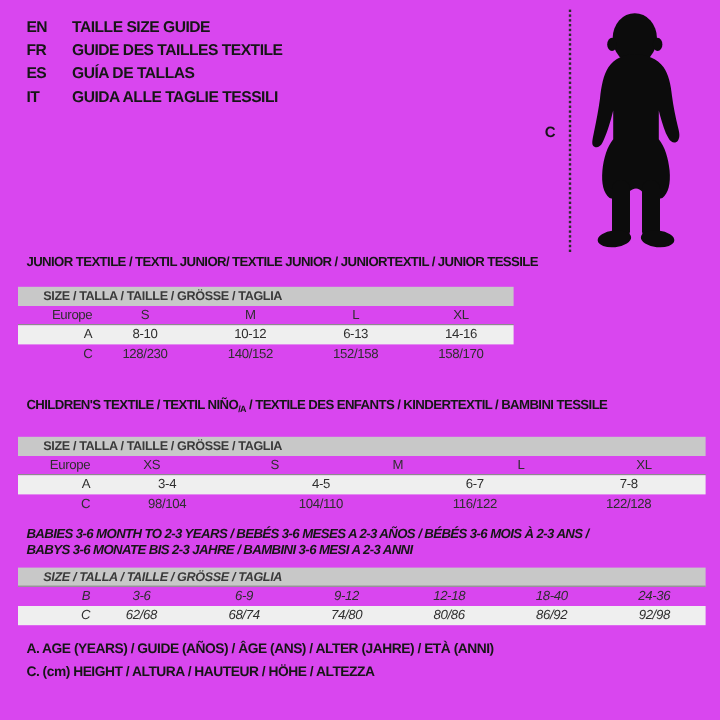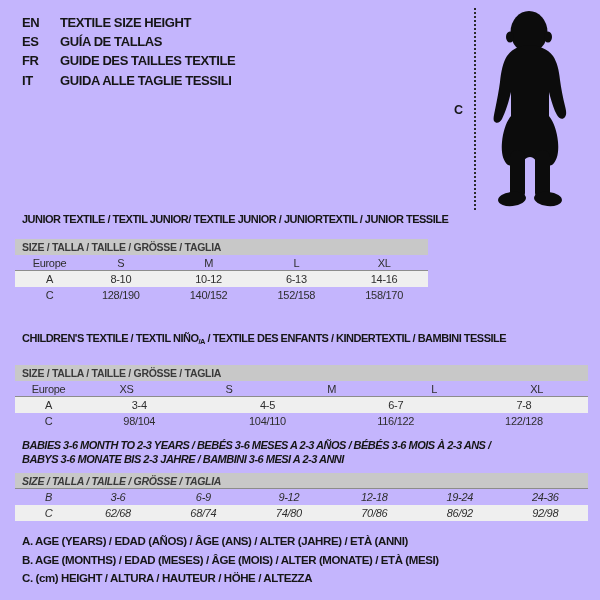--- a/index.html
+++ b/index.html
@@ -1,17 +1,17 @@
 <!DOCTYPE html>
 <html><head>
 <meta charset="utf-8">
 <style>
   html,body{margin:0;padding:0;background:#fff;}
   .page{
-    position:relative;width:600px;height:600px;background:#c4b5fd;overflow:hidden;
+    position:relative;width:600px;height:600px;background:#d946ef;overflow:hidden;
     font-family:"Liberation Sans",sans-serif;color:#2e2e2e;
   }
   
   .lang-list{position:absolute;left:22px;top:13px;}
   .lang-row{display:flex;line-height:19.2px;font-size:13px;font-weight:700;
     letter-spacing:-0.4px;color:#161616;}
   .lang-code{width:38px;flex:0 0 38px;}
   
   .figure{position:absolute;left:440px;top:0;width:160px;height:220px;}
   .dotted-line{position:absolute;left:34px;top:8px;height:202px;width:0;
@@ -23,51 +23,51 @@
   #section-junior{top:212px;width:413px;}
   #section-children{top:331px;width:573px;}
   #section-babies{top:438px;width:573px;font-style:italic;}
   .sec-title{margin-left:7px;font-size:11px;font-weight:700;letter-spacing:-0.5px;
     color:#161616;line-height:14px;white-space:nowrap;}
   .sec-title sub{font-size:7.5px;vertical-align:-2px;}
   #section-junior .tbl{margin-top:13px;}
   #section-children .tbl{margin-top:16px;}
   #section-babies .tbl{margin-top:7px;}
   .size-bar{height:16px;line-height:16px;background:#c8c8c8;color:#3a3a3a;
-    font-size:10.5px;font-weight:700;letter-spacing:-0.3px;padding-left:7px;box-sizing:border-box;}
+    font-size:10.5px;font-weight:700;letter-spacing:-0.3px;padding-left:21px;box-sizing:border-box;}
   .size-bar.no-cols{border-bottom:1px solid #8c8c8c;}
   .trow{display:flex;height:16px;line-height:16px;font-size:11px;letter-spacing:-0.3px;}
   .trow.colhead{border-bottom:1px solid #8c8c8c;box-sizing:border-box;}
   .trow.stripe{background:#efefef;}
-  .lbl{flex:0 0 auto;padding-left:7px;box-sizing:border-box;text-align:center;}
+  .lbl{flex:0 0 auto;padding-left:7px;box-sizing:border-box;text-align:right;}
   #section-junior .lbl{width:15%;}
   #section-children .lbl,#section-babies .lbl{width:10.5%;}
   .val{flex:1 1 0;text-align:center;}
   
   .notes{position:absolute;left:22px;top:532px;}
   .note-line{font-size:11.5px;font-weight:700;letter-spacing:-0.4px;line-height:18.5px;
     color:#161616;white-space:nowrap;}
 </style>
 </head>
 <body>
 
 <div class="page">
 
   <div class="lang-list">
       <div class="lang-row">
         <span class="lang-code">EN</span>
-        <span class="lang-label">TEXTILE SIZE HEIGHT</span>
+        <span class="lang-label">TAILLE SIZE GUIDE</span>
+      </div>
+      <div class="lang-row">
+        <span class="lang-code">FR</span>
+        <span class="lang-label">GUIDE DES TAILLES TEXTILE</span>
       </div>
       <div class="lang-row">
         <span class="lang-code">ES</span>
         <span class="lang-label">GUÍA DE TALLAS</span>
-      </div>
-      <div class="lang-row">
-        <span class="lang-code">FR</span>
-        <span class="lang-label">GUIDE DES TAILLES TEXTILE</span>
       </div>
       <div class="lang-row">
         <span class="lang-code">IT</span>
         <span class="lang-label">GUIDA ALLE TAGLIE TESSILI</span>
       </div>
     </div>
 
   <div class="figure">
     <div class="dotted-line"></div>
     <div class="c-label">C</div>
@@ -104,21 +104,21 @@
         </div>
         <div class="trow stripe">
           <div class="lbl">A</div>
           <div class="val">8-10</div>
           <div class="val">10-12</div>
           <div class="val">6-13</div>
           <div class="val">14-16</div>
         </div>
         <div class="trow">
           <div class="lbl">C</div>
-          <div class="val">128/190</div>
+          <div class="val">128/230</div>
           <div class="val">140/152</div>
           <div class="val">152/158</div>
           <div class="val">158/170</div>
         </div>
       </div>
     </div>
   <div class="section" id="section-children">
       <div class="sec-title"><span>CHILDREN'S TEXTILE / TEXTIL NIÑO</span><sub>/A</sub><span> / TEXTILE DES ENFANTS / KINDERTEXTIL / BAMBINI TESSILE</span></div>
       <div class="tbl">
         <div class="size-bar">SIZE / TALLA / TAILLE / GRÖSSE / TAGLIA</div>
@@ -150,34 +150,33 @@
       <div class="sec-title"><span>BABIES 3-6 MONTH TO 2-3 YEARS / BEBÉS 3-6 MESES A 2-3 AÑOS / BÉBÉS 3-6 MOIS À 2-3 ANS /</span></div>
       <div class="sec-title"><span>BABYS 3-6 MONATE BIS 2-3 JAHRE / BAMBINI 3-6 MESI A 2-3 ANNI</span></div>
       <div class="tbl">
         <div class="size-bar no-cols">SIZE / TALLA / TAILLE / GRÖSSE / TAGLIA</div>
         <div class="trow">
           <div class="lbl">B</div>
           <div class="val">3-6</div>
           <div class="val">6-9</div>
           <div class="val">9-12</div>
           <div class="val">12-18</div>
-          <div class="val">19-24</div>
+          <div class="val">18-40</div>
           <div class="val">24-36</div>
         </div>
         <div class="trow stripe">
           <div class="lbl">C</div>
           <div class="val">62/68</div>
           <div class="val">68/74</div>
           <div class="val">74/80</div>
-          <div class="val">70/86</div>
+          <div class="val">80/86</div>
           <div class="val">86/92</div>
           <div class="val">92/98</div>
         </div>
       </div>
     </div>
 
   <div class="notes">
-      <div class="note-line">A. AGE (YEARS) / EDAD (AÑOS) / ÂGE (ANS) / ALTER (JAHRE) / ETÀ (ANNI)</div>
-      <div class="note-line">B. AGE (MONTHS) / EDAD (MESES) / ÂGE (MOIS) / ALTER (MONATE) / ETÀ (MESI)</div>
+      <div class="note-line">A. AGE (YEARS) / GUIDE (AÑOS) / ÂGE (ANS) / ALTER (JAHRE) / ETÀ (ANNI)</div>
       <div class="note-line">C. (cm) HEIGHT / ALTURA / HAUTEUR / HÖHE / ALTEZZA</div>
     </div>
 
 </div>
 
 </body></html>

